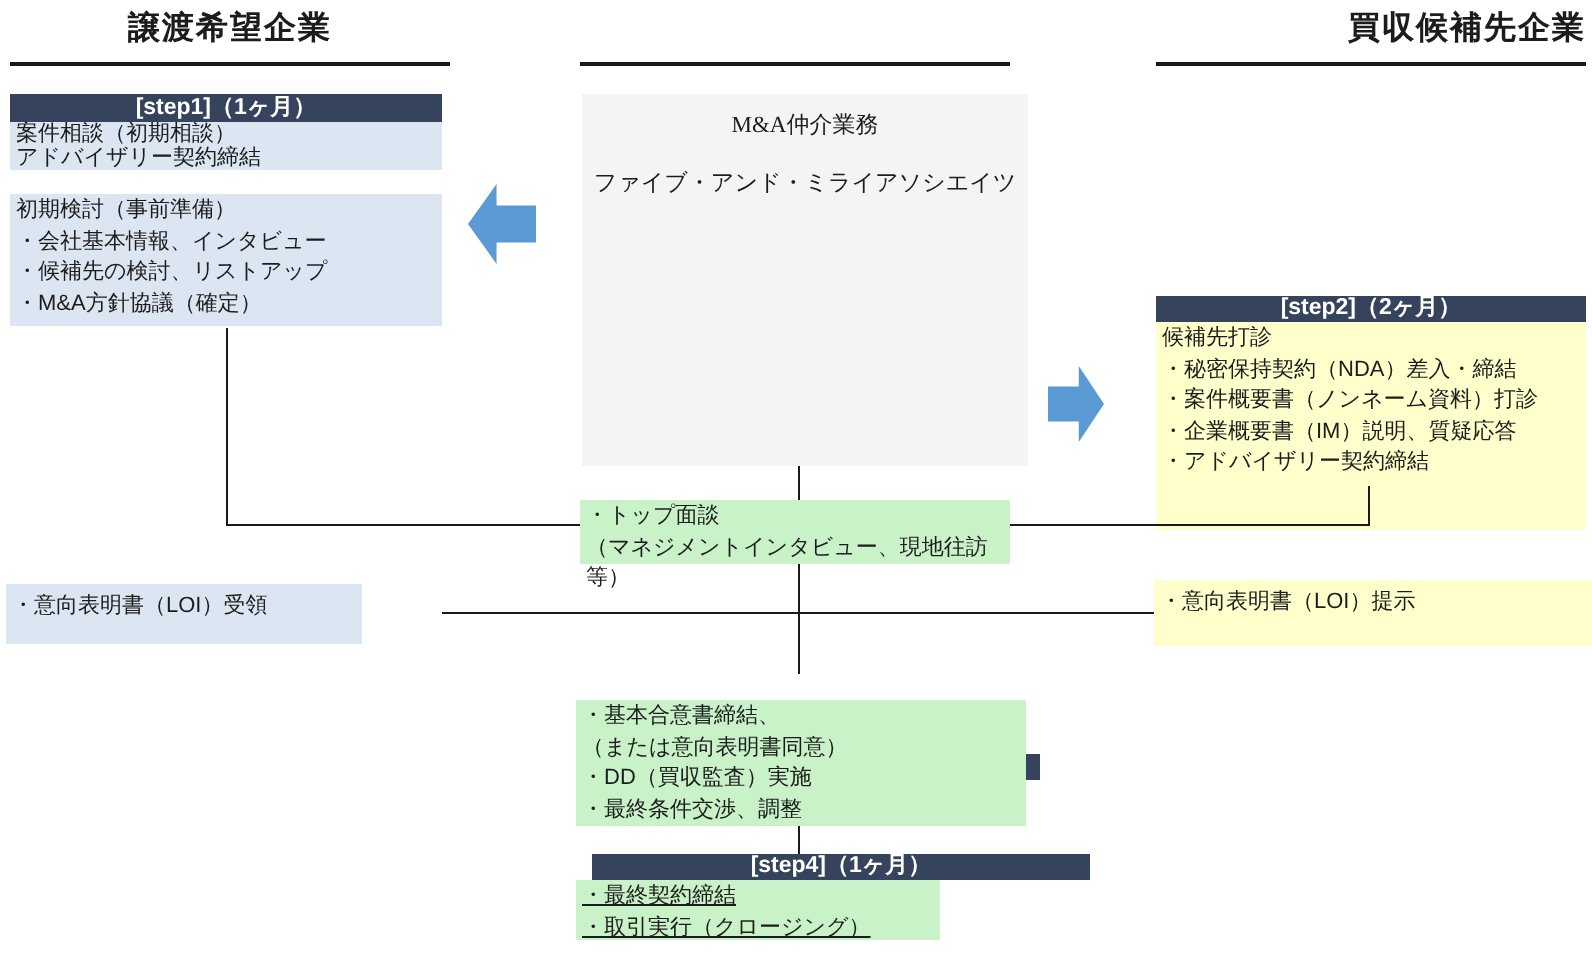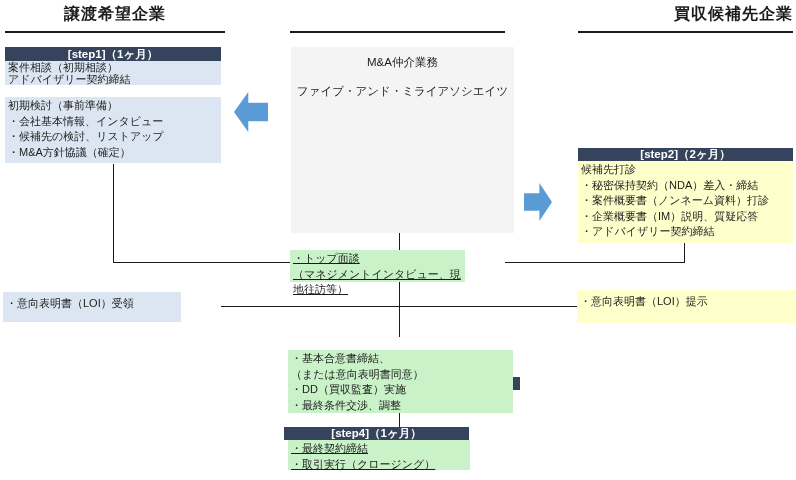--- a/index.html
+++ b/index.html
@@ -14,21 +14,21 @@
   .hline{height:1px;background:#1a1a1a;}
   .vline{width:1px;background:#1a1a1a;}
   .step-header{
     background:var(--header-bg,#35445c);color:#fff;font-weight:bold;
     font-size:11.5px;text-align:center;line-height:14px;height:14px;
   }
   .box{font-size:11px;line-height:15.5px;padding:1px 3px;}
   .blue{background:var(--blue-box,#dce6f2);}
   .yellow{background:var(--yellow-box,#ffffcc);}
   .green{background:var(--green-box,#c9f2c9);}
-  .gray{background:var(--gray-box,#f4f4f4);}
+  .gray{background:var(--gray-box,#f4f4f4);font-family:Liberation Serif, serif;}
   .tight{line-height:12px;padding:0 3px;}
   .center-box{text-align:center;font-size:11.5px;}
   .arrow{background:var(--arrow,#5b9bd5);}
   .arrow-left{clip-path:polygon(0% 50%,42% 0%,42% 27%,100% 27%,100% 73%,42% 73%,42% 100%);}
   .arrow-right{clip-path:polygon(0% 27%,55% 27%,55% 0%,100% 50%,55% 100%,55% 73%,0% 73%);}
 </style>
 </head>
 <body>
 
 <div class="stage">
@@ -55,56 +55,56 @@
   <div class="abs arrow arrow-left" style="left:234px;top:92px;width:34px;height:40px;"></div>
 
   <div class="abs gray center-box" style="left:291px;top:47px;width:223px;height:186px;padding-top:8px;">
     <div style="margin-bottom:14px;">M&amp;A仲介業務</div>
     <div>ファイブ・アンド・ミライアソシエイツ</div>
   </div>
 
   <div class="abs arrow arrow-right" style="left:524px;top:183px;width:28px;height:38px;"></div>
 
   <div class="abs step-header" style="left:578px;top:148px;width:215px;height:13px;line-height:13px;">[step2]（2ヶ月）</div>
-  <div class="abs box yellow" style="left:578px;top:161px;width:215px;height:82px;">
+  <div class="abs box yellow" style="left:578px;top:161px;width:215px;height:104px;">
     <div>候補先打診</div>
     <div>・秘密保持契約（NDA）差入・締結</div>
     <div>・案件概要書（ノンネーム資料）打診</div>
     <div>・企業概要書（IM）説明、質疑応答</div>
     <div>・アドバイザリー契約締結</div>
   </div>
 
   <div class="abs vline" style="left:113px;top:164px;height:99px;"></div>
   <div class="abs hline" style="left:113px;top:262px;width:177px;"></div>
 
   <div class="abs vline" style="left:684px;top:243px;height:20px;"></div>
   <div class="abs hline" style="left:505px;top:262px;width:179px;"></div>
 
   <div class="abs vline" style="left:399px;top:233px;height:17px;"></div>
 
-  <div class="abs box green" style="left:290px;top:250px;width:175px;height:32px;text-decoration:underline;">
+  <div class="abs box green" style="left:290px;top:250px;width:215px;height:32px;">
     <div>・トップ面談</div>
     <div>（マネジメントインタビュー、現地往訪等）</div>
   </div>
 
   <div class="abs vline" style="left:399px;top:282px;height:55px;"></div>
 
   <div class="abs box blue" style="left:3px;top:292px;width:178px;height:30px;padding-top:4px;">・意向表明書（LOI）受領</div>
   <div class="abs hline" style="left:221px;top:306px;width:356px;"></div>
   <div class="abs box yellow" style="left:577px;top:290px;width:248px;height:33px;padding-top:4px;">・意向表明書（LOI）提示</div>
 
   <div class="abs step-header" style="left:288px;top:337px;width:232px;height:13px;line-height:13px;margin-top:40px;">[step3]（1ヶ月）</div>
   <div class="abs box green" style="left:288px;top:350px;width:225px;height:63px;">
     <div>・基本合意書締結、</div>
     <div>（または意向表明書同意）</div>
     <div>・DD（買収監査）実施</div>
     <div>・最終条件交渉、調整</div>
   </div>
 
   <div class="abs vline" style="left:399px;top:413px;height:14px;"></div>
 
-  <div class="abs step-header" style="left:284px;top:427px;width:185px;height:13px;line-height:13px;">[step4]（1ヶ月）</div>
+  <div class="abs step-header" style="left:296px;top:427px;width:249px;height:13px;line-height:13px;">[step4]（1ヶ月）</div>
   <div class="abs box green" style="left:288px;top:440px;width:182px;height:30px;text-decoration:underline;">
     <div>・最終契約締結</div>
     <div>・取引実行（クロージング）</div>
   </div>
 
 </div>
 
 </body></html>

